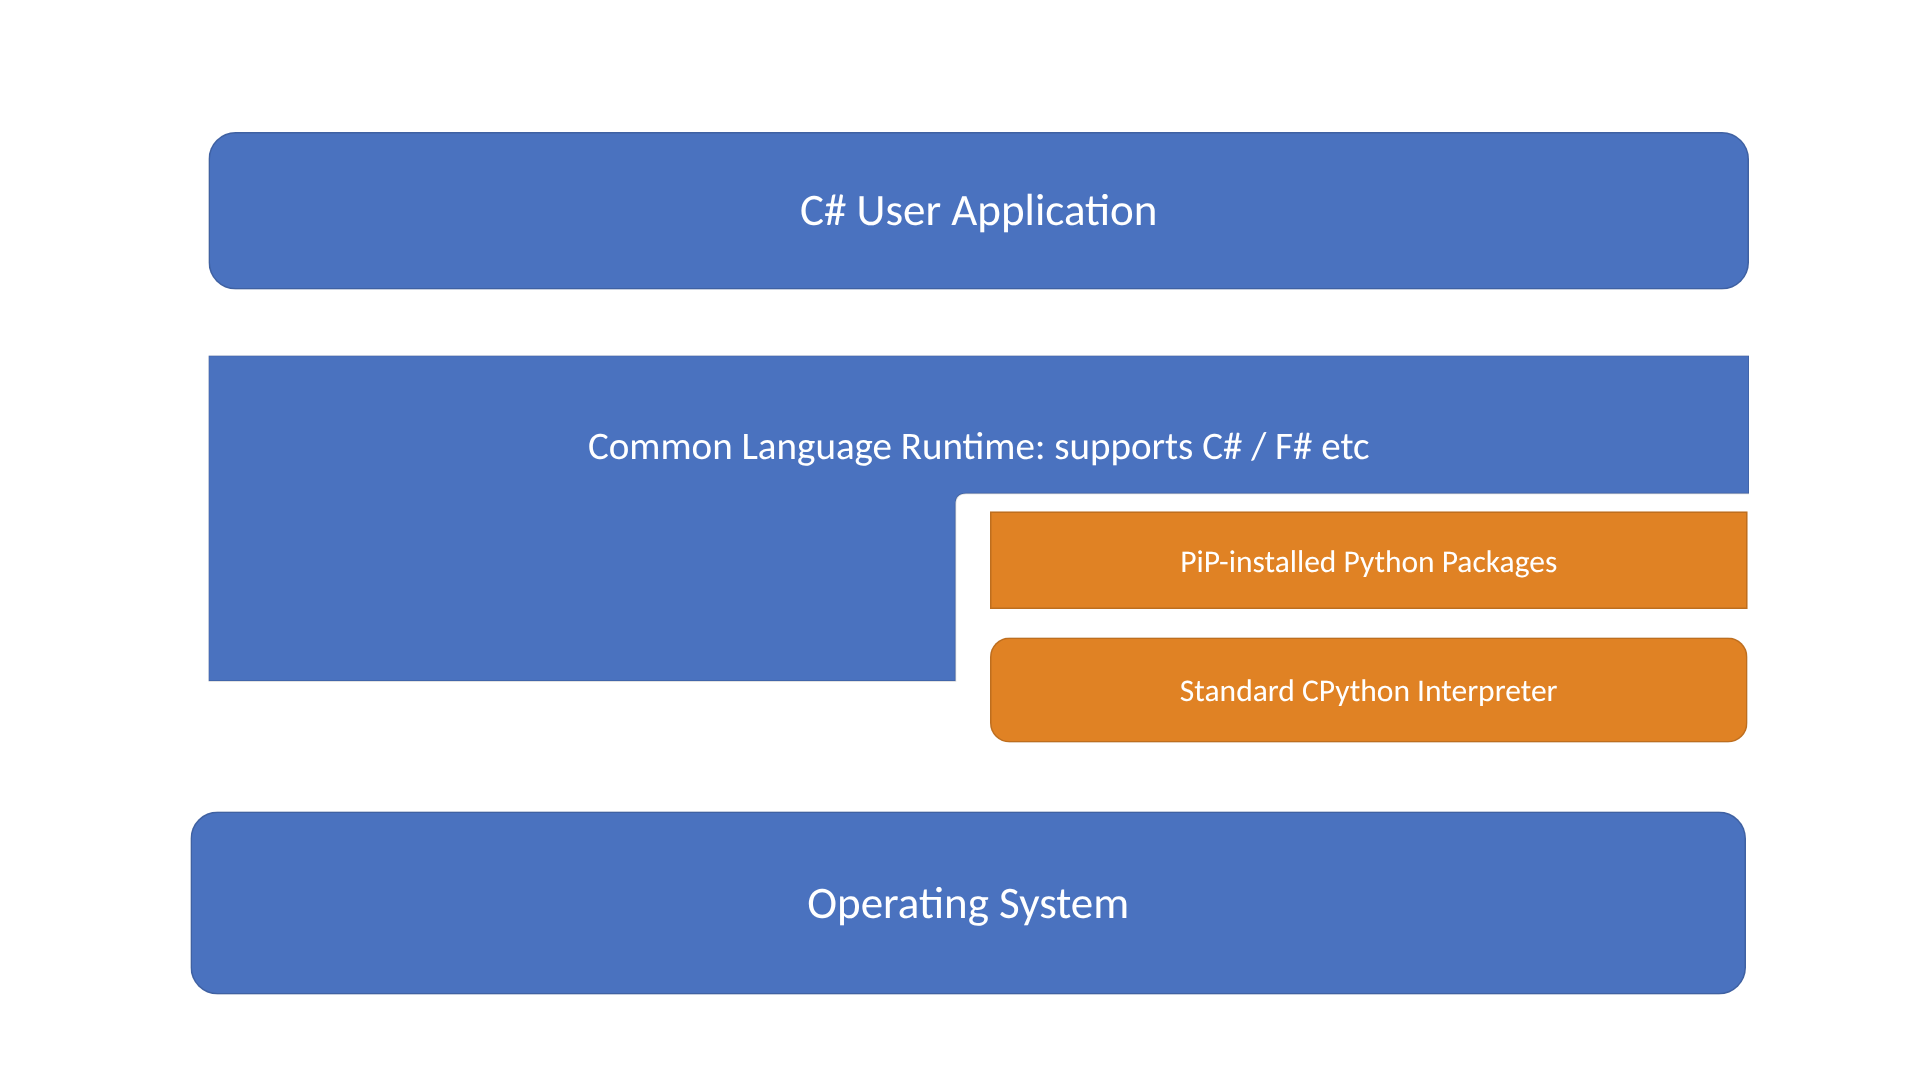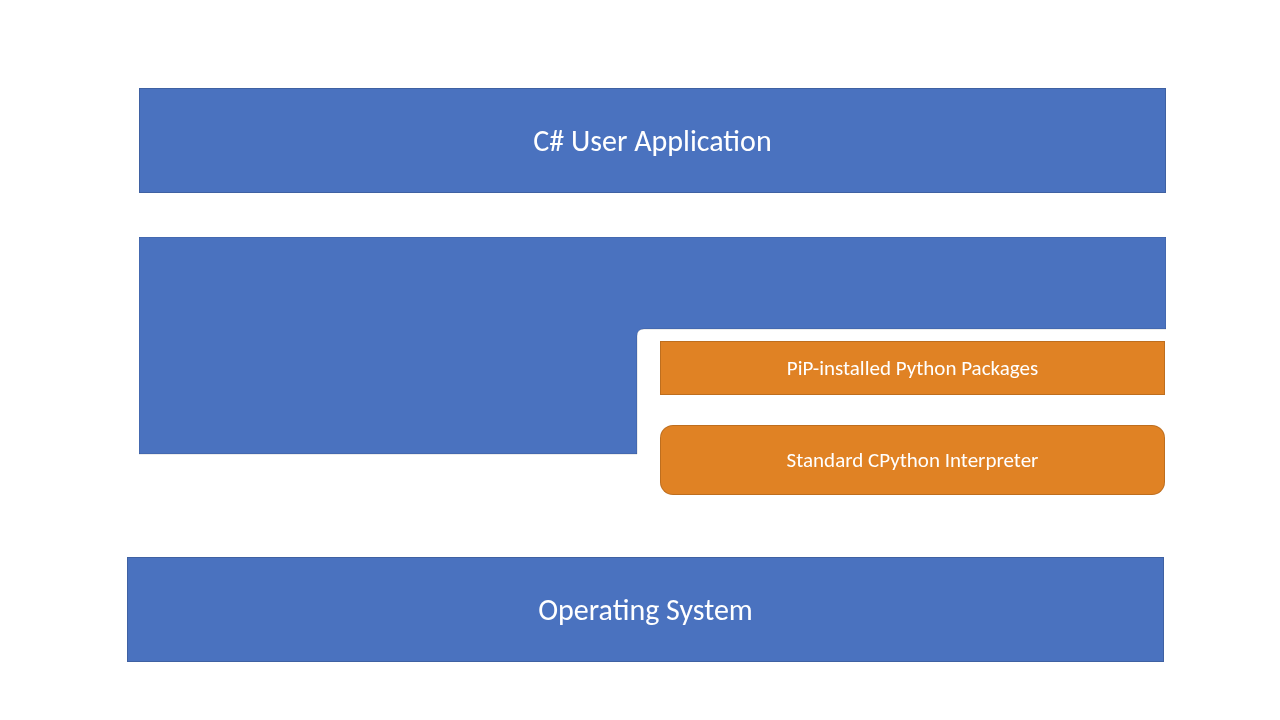--- a/index.html
+++ b/index.html
@@ -19,20 +19,21 @@
       position: absolute;
       display: flex;
       align-items: center;
       justify-content: center;
       text-align: center;
       color: #ffffff;
       border: 1px solid rgba(0,0,0,0.15);
     }
     .blue-box {
       background: #4a72bf;
+      border-radius: 18px;
     }
     .orange-box {
       background: #e08224;
     }
     .top-layer {
       left: 139px;
       top: 88px;
       width: 1027px;
       height: 105px;
       font-size: 30px;
@@ -62,41 +63,40 @@
       width: 1027px;
       text-align: center;
       color: #ffffff;
       font-size: 26px;
       font-weight: 400;
     }
     .pip-box {
       left: 660px;
       top: 341px;
       width: 505px;
-      height: 54px;
+      height: 65px;
       font-size: 21px;
       font-weight: 400;
     }
     .cpython-box {
       left: 660px;
       top: 425px;
       width: 505px;
       height: 70px;
       font-size: 21px;
       font-weight: 400;
       border-radius: 13px;
     }
     .os-box {
       left: 127px;
       top: 541px;
       width: 1037px;
-      height: 105px;
+      height: 122px;
       font-size: 30px;
       font-weight: 400;
-      margin-top: 16px;
     }
   </style>
 </head>
 <body>
 
 <div class="layer-box blue-box top-layer">
   <span>C# User Application</span>
 </div>
 
 <div class="middle-container">
@@ -104,20 +104,21 @@
 
     <path d="M 0 0
              L 1027 0
              L 1027 92
              L 505 92
              Q 498 92 498 99
              L 498 217
              L 0 217
              Z"></path>
   </svg>
+  <div class="clr-text">Common Language Runtime: supports C# / F# etc</div>
 </div>
 
 <div class="layer-box orange-box pip-box">
   <span>PiP-installed Python Packages</span>
 </div>
 
 <div class="layer-box orange-box cpython-box">
   <span>Standard CPython Interpreter</span>
 </div>
 

